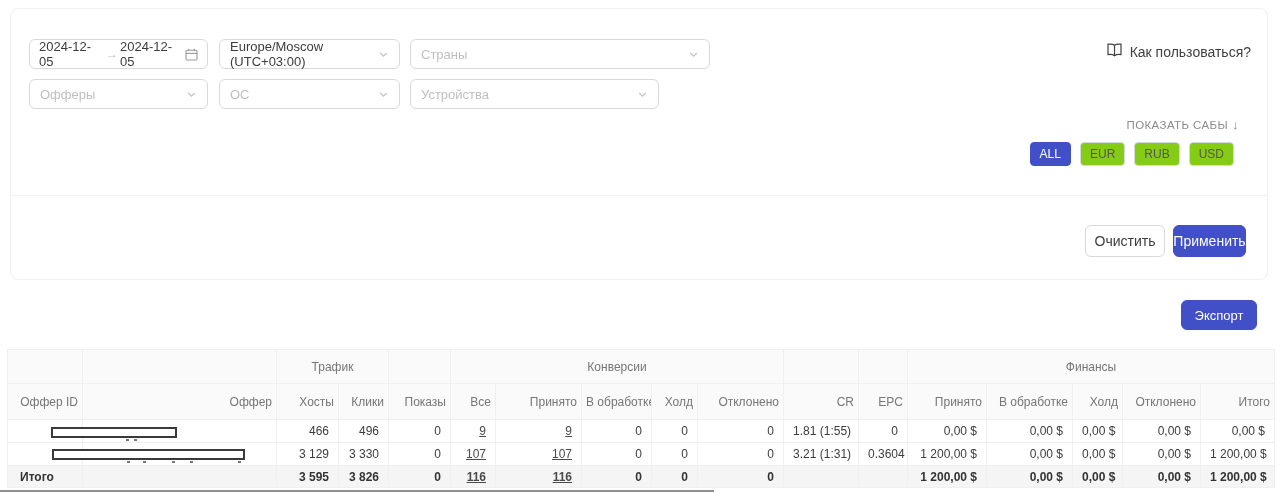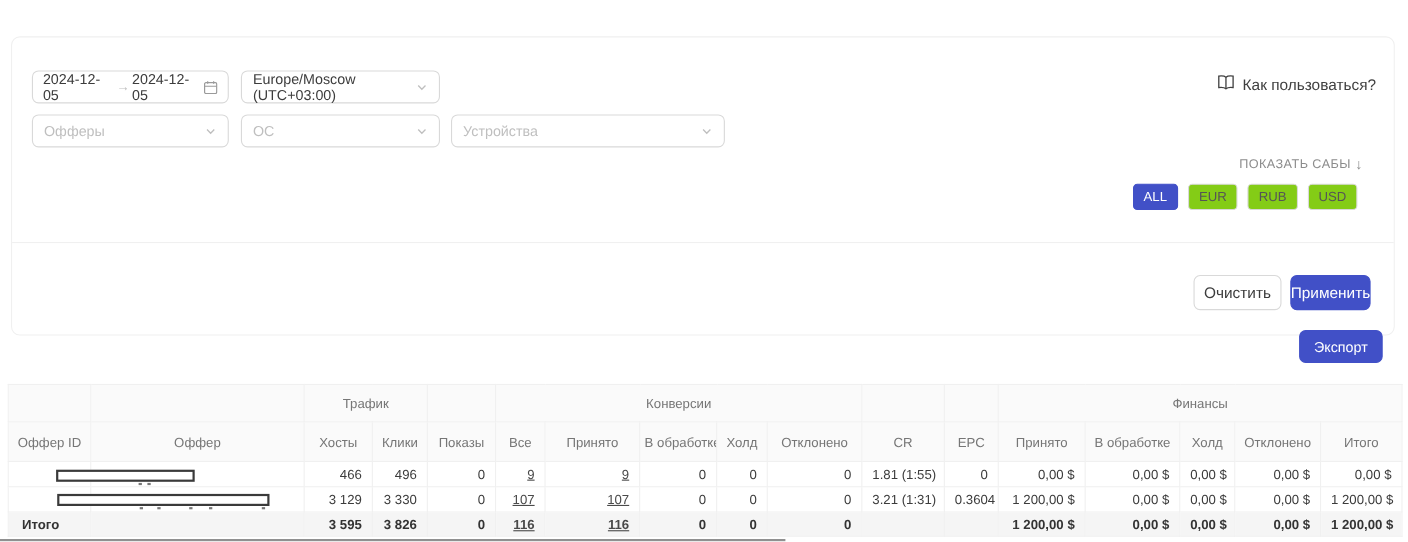--- a/index.html
+++ b/index.html
@@ -1,21 +1,21 @@
 <!DOCTYPE html>
 <html style="--primary: #4150c7;"><head>
 <meta charset="utf-8">
 <style>
   * { margin:0; padding:0; box-sizing:border-box; }
   html,body { width:1280px; height:493px; background:#fff; overflow:hidden;
               font-family:"Liberation Sans","DejaVu Sans",sans-serif; }
 
   
   .filter-card { position:absolute; left:10px; top:8px; width:1258px; height:272px;
-                 background:#fff; border:1px solid #f0f0f0; border-radius:8px;margin-top:25px; }
+                 background:#fff; border:1px solid #f0f0f0; border-radius:8px; }
   .card-divider { position:absolute; left:0; right:0; top:186px; border-top:1px solid #f0f0f0; }
 
   .control { position:absolute; height:30px; background:#fff; border:1px solid #d9d9d9;
              border-radius:6px; display:flex; align-items:center; font-size:13px; color:#3c3c3c; }
   .control .ph { color:#bfbfbf; }
   .select { padding:0 10px; }
   .select .chevron { margin-left:auto; display:flex; align-items:center; }
   .datepicker { padding:0 9px; justify-content:space-between; }
   .datepicker .sep { color:#bfbfbf; font-size:12px; padding:0 2px; }
   .cal { display:flex; align-items:center; }
@@ -43,21 +43,21 @@
                 background:var(--primary); border:1px solid var(--primary); color:#fff;
                 border-radius:6px; font-size:13px; display:flex; align-items:center;
                 justify-content:center; cursor:pointer; font-family:inherit; }
 
   
   .report-table { position:absolute; left:7px; top:349px; width:1267px;
                   border-collapse:collapse; table-layout:fixed; font-size:12px; }
   .report-table th, .report-table td { border:1px solid #f0f0f0; overflow:hidden; white-space:nowrap; }
   .report-table thead th { background:#fafafa; color:#767676; font-weight:400; text-align:center; padding:0 4px; }
   .report-table thead tr.grp th { height:34px; }
-  .report-table thead tr.hdr th { height:36px; }
+  .report-table thead tr.hdr th { height:36px;text-align:right; }
   .report-table tbody td { height:23px; background:#fff; color:#3c3c3c; text-align:right; padding:0 9px; }
   .report-table tbody td.c0, .report-table tbody td.c1 { text-align:left; }
   .report-table tfoot td { height:22px; background:#f5f5f5; color:#333; font-weight:700;
                            text-align:right; padding:0 9px; }
   .report-table tfoot td.c0 { text-align:left; padding-left:12px; }
   .lnk { text-decoration:underline; color:#4a4a4a; cursor:pointer; }
 
   
   .redact { position:absolute; background:#fff; border:2px solid #3a3a3a; }
   .r1 { left:51px; top:427px; width:126px; height:11px; }
@@ -87,20 +87,28 @@
 
   <div class="control select" style="left:208px; top:30px; width:181px;">
     <span>Europe/Moscow (UTC+03:00)</span>
     <span class="chevron">
       <svg width="11" height="11" viewBox="0 0 11 11" fill="none" stroke="#bfbfbf" stroke-width="1.2">
         <path d="M2.2 3.8 L5.5 7.2 L8.8 3.8"></path>
       </svg>
     </span>
   </div>
 
+  <div class="control select" style="left:399px; top:30px; width:300px;">
+    <span class="ph">Страны</span>
+    <span class="chevron">
+      <svg width="11" height="11" viewBox="0 0 11 11" fill="none" stroke="#bfbfbf" stroke-width="1.2">
+        <path d="M2.2 3.8 L5.5 7.2 L8.8 3.8"></path>
+      </svg>
+    </span>
+  </div>
 
   <div class="control select" style="left:18px; top:70px; width:179px;">
     <span class="ph">Офферы</span>
     <span class="chevron">
       <svg width="11" height="11" viewBox="0 0 11 11" fill="none" stroke="#bfbfbf" stroke-width="1.2">
         <path d="M2.2 3.8 L5.5 7.2 L8.8 3.8"></path>
       </svg>
     </span>
   </div>
 

